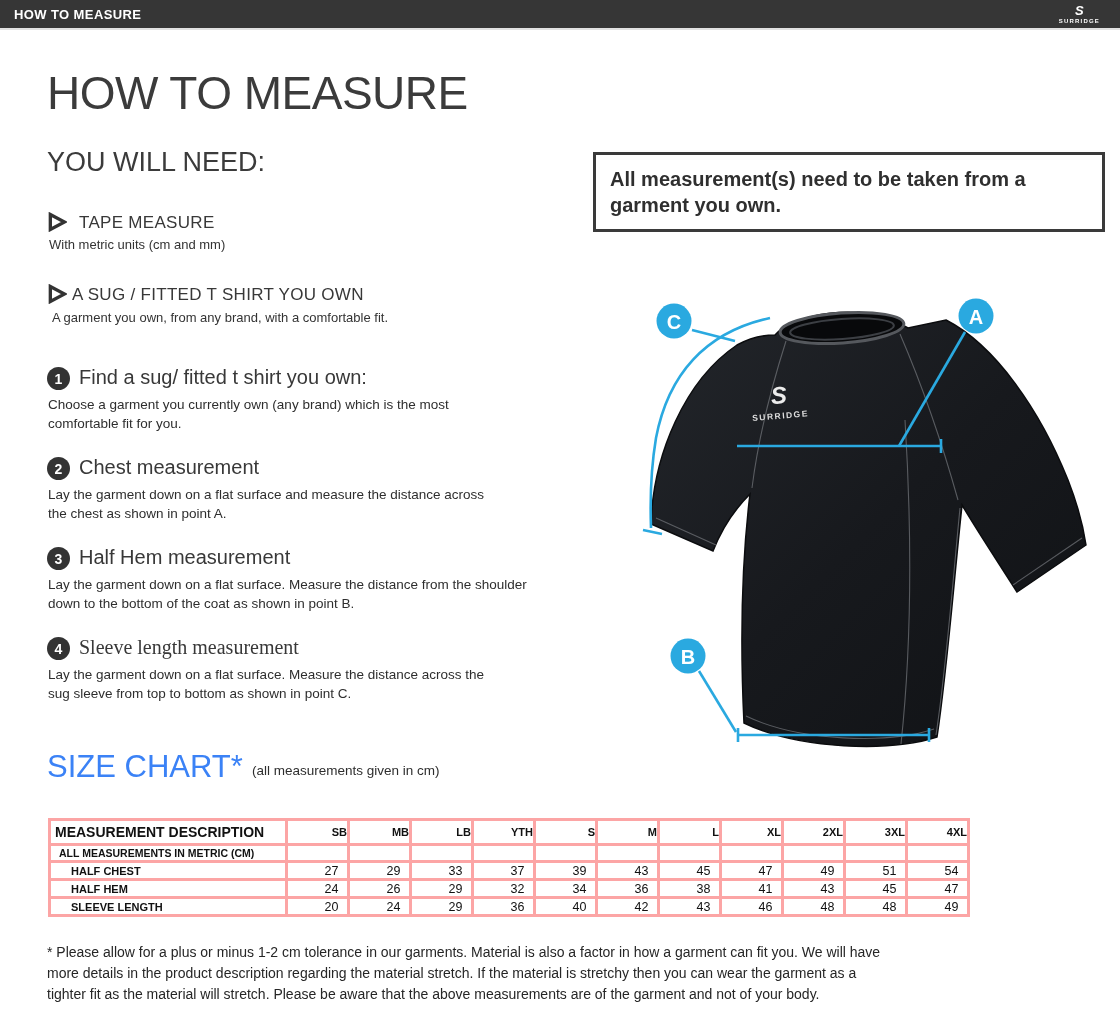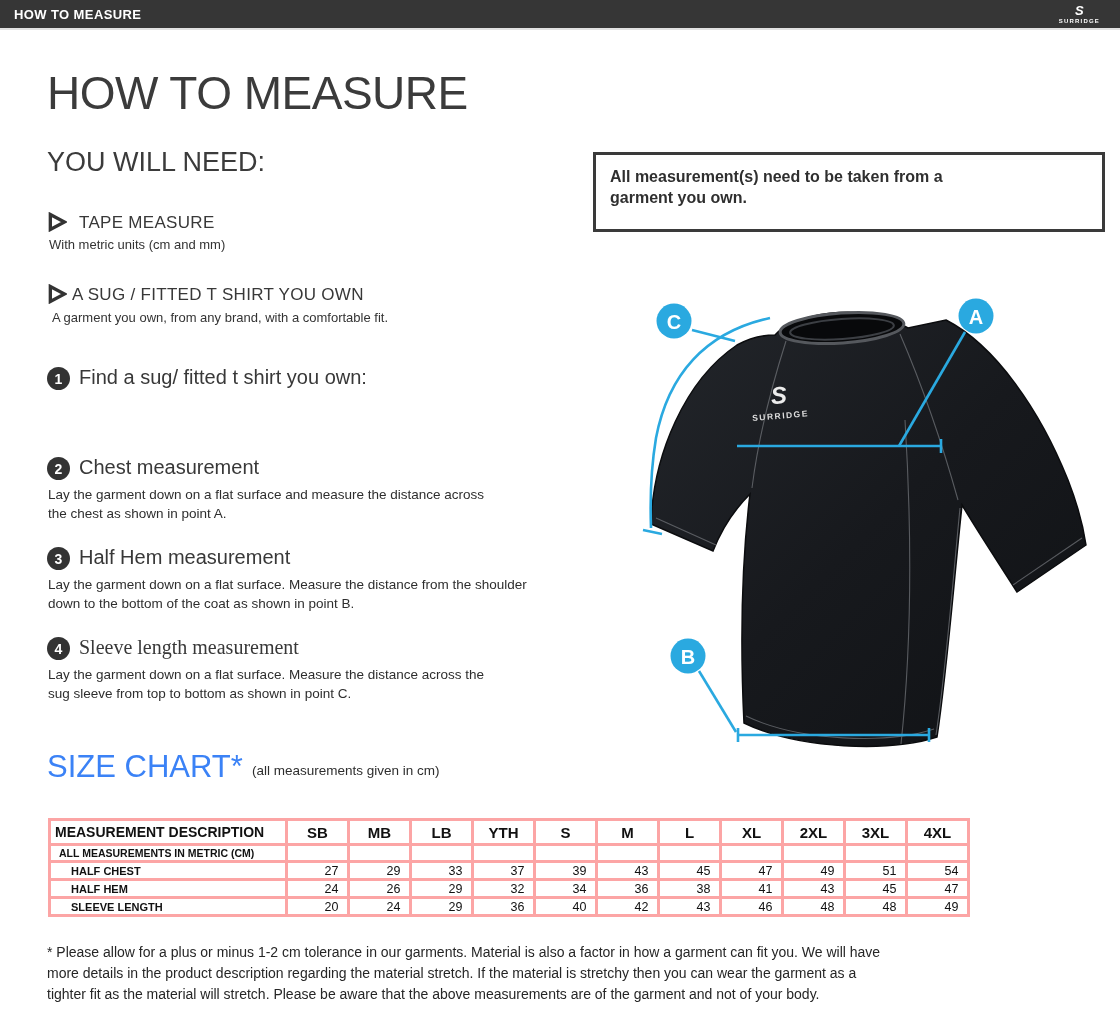--- a/index.html
+++ b/index.html
@@ -22,34 +22,34 @@
   .need-item-title { position:absolute; font-size:17px; color:#383838; letter-spacing:.3px; }
   .need-item-sub { position:absolute; font-size:13px; color:#333; }
   .tri-icon { position:absolute; width:20px; height:20px; }
 
   .step-circle { position:absolute; width:23px; height:23px; border-radius:50%; background:#333;
                  color:#fff; font-size:14px; font-weight:bold; display:flex; align-items:center; justify-content:center; }
   .step-title { position:absolute; font-size:20px; color:#383838; }
   .step-body { position:absolute; font-size:13.5px; line-height:1.38; color:#2e2e2e; white-space:pre-line; }
 
   .callout { position:absolute; left:593px; top:152px; width:512px; height:80px;
-             border:3px solid #3a3a3a; padding:11px 14px; font-size:16px; font-weight:bold;
+             border:3px solid #3a3a3a; padding:11px 14px; font-size:20px; font-weight:bold;
              color:#2f2f2f; line-height:1.32; white-space:pre-line; }
 
   .diagram { position:absolute; left:600px; top:268px; width:520px; height:505px; }
 
   .sc-head { position:absolute; left:47px; top:749px; font-size:31px; color:#3b82f6; }
   .sc-note { position:absolute; left:252px; top:763px; font-size:13.5px; color:#2e2e2e; }
 
   table.size-chart { position:absolute; left:48px; top:818px; width:922px; border-collapse:collapse;
                      table-layout:fixed; border:2px solid #000; }
   table.size-chart th, table.size-chart td { border:3px solid #fca5a5; overflow:hidden; }
   table.size-chart col.c-desc { width:237px; }
-  table.size-chart thead th { height:25px; font-size:15px; font-weight:bold; color:#111;
-                              border-bottom:2px solid #000; text-align:center; }
+  table.size-chart thead th { height:25px; font-size:11px; font-weight:bold; color:#111;
+                              border-bottom:2px solid #000; text-align:right; }
   table.size-chart thead th.desc { text-align:left; padding-left:4px; font-size:14px; }
   tr.metric-row th { height:17px; font-size:10.5px; font-weight:bold; text-align:left; padding-left:8px; color:#111; }
   tr.metric-row td { height:17px; }
   tr.data-row th { height:18px; font-size:11px; font-weight:bold; text-align:left; padding-left:20px; color:#111; }
   tr.data-row td { height:18px; font-size:12.5px; text-align:center; color:#111;padding-left:28px; }
 
   .footnote { position:absolute; left:47px; top:942px; width:1048px; font-size:14px;
               line-height:1.5; color:#262626; white-space:pre-line; }
 </style>
 </head>
@@ -78,20 +78,22 @@
     <path d="M4 3 L21 12 L4 21 Z" fill="#fff" stroke="#333" stroke-width="4" stroke-linejoin="miter"></path>
   </svg>
   <div class="need-item-title" style="left:72px; top:285px;">A SUG / FITTED T SHIRT YOU OWN</div>
   <div class="need-item-sub" style="left:52px; top:310px;">A garment you own, from any brand, with a comfortable fit.</div>
 
   <div class="callout">All measurement(s) need to be taken from a
 garment you own.</div>
 
   <div class="step-circle" style="left:47px; top:367px;">1</div>
   <div class="step-title" style="left:79px; top:366px;">Find a sug/ fitted t shirt you own:</div>
+  <div class="step-body" style="left:48px; top:396px;">Choose a garment you currently own (any brand) which is the most
+comfortable fit for you.</div>
 
   <div class="step-circle" style="left:47px; top:457px;">2</div>
   <div class="step-title" style="left:79px; top:456px;">Chest measurement</div>
   <div class="step-body" style="left:48px; top:486px;">Lay the garment down on a flat surface and measure the distance across
 the chest as shown in point A.</div>
 
   <div class="step-circle" style="left:47px; top:547px;">3</div>
   <div class="step-title" style="left:79px; top:546px;">Half Hem measurement</div>
   <div class="step-body" style="left:48px; top:576px;">Lay the garment down on a flat surface. Measure the distance from the shoulder
 down to the bottom of the coat as shown in point B.</div>

